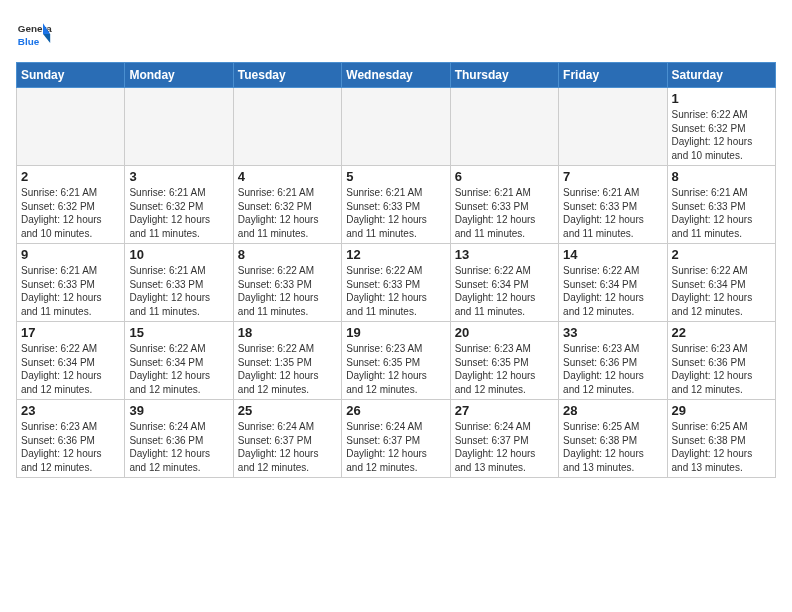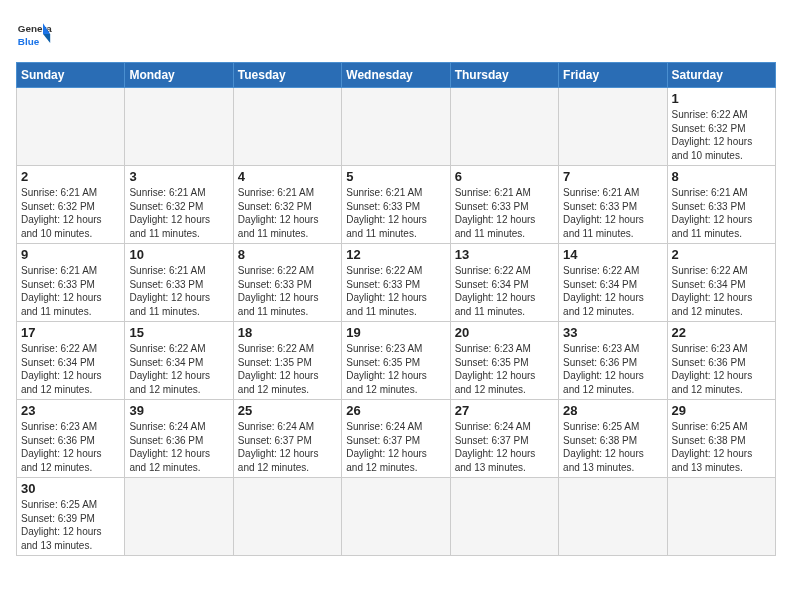--- a/index.html
+++ b/index.html
@@ -297,28 +297,14 @@
 Sunset: 6:38 PM
 Daylight: 12 hours and 13 minutes.</div>
         </td>
         <td>
           <span class="day-number">29</span>
           <div class="day-info">Sunrise: 6:25 AM
 Sunset: 6:38 PM
 Daylight: 12 hours and 13 minutes.</div>
         </td>
       </tr>
-      <tr class="last-row">
-        <td class="has-data">
-          <span class="day-number">30</span>
-          <div class="day-info">Sunrise: 6:25 AM
-Sunset: 6:39 PM
-Daylight: 12 hours and 13 minutes.</div>
-        </td>
-        <td class="empty"></td>
-        <td class="empty"></td>
-        <td class="empty"></td>
-        <td class="empty"></td>
-        <td class="empty"></td>
-        <td class="empty"></td>
-      </tr>
     </tbody>
 </table>
 
 </body></html>

